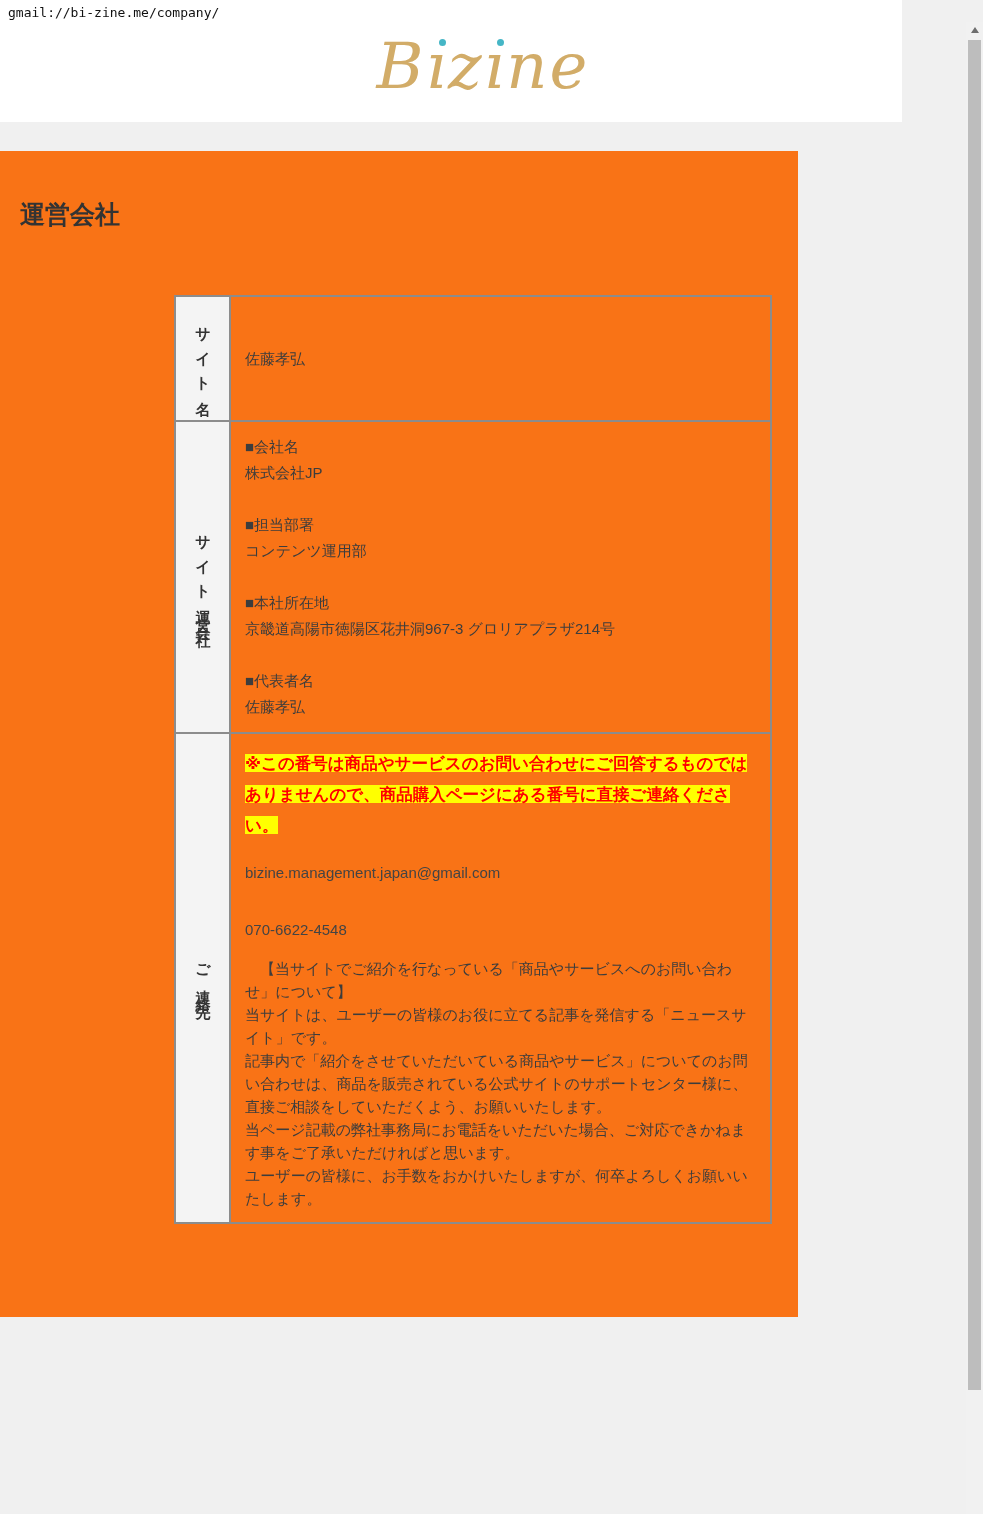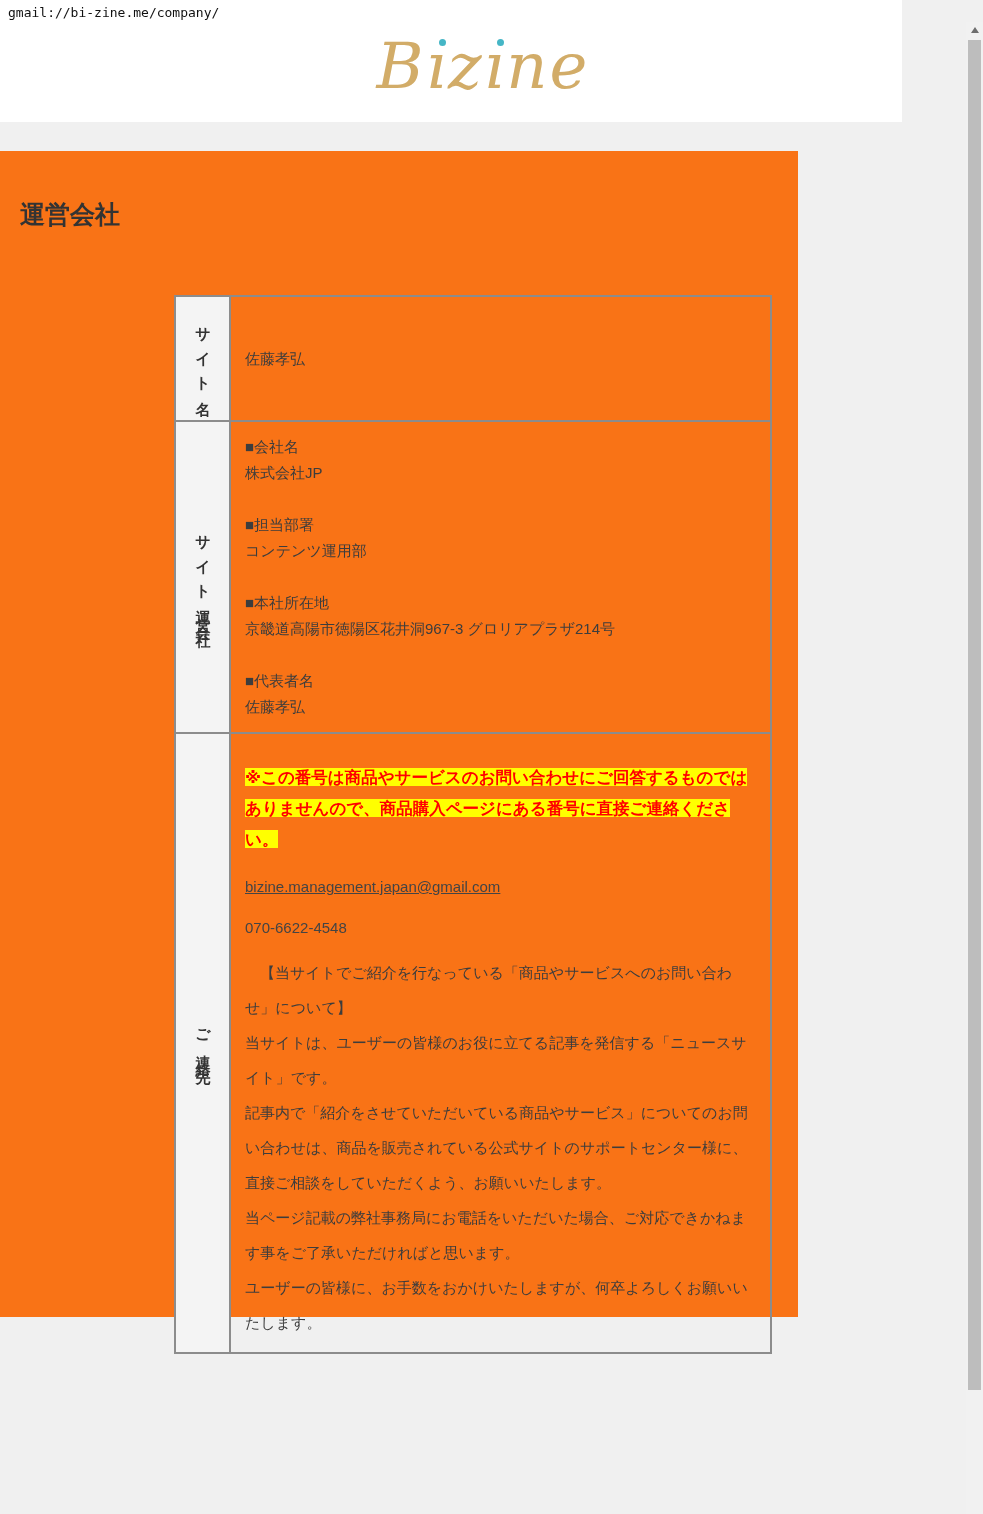--- a/index.html
+++ b/index.html
@@ -87,31 +87,31 @@
   }
   .company-table td{
     vertical-align:middle;
     padding:12px 14px;
     line-height:26px;
     color:var(--text);
   }
   tr.row-site-name{height:125px;}
   tr.row-operator{height:297px;}
   tr.row-contact{height:471px;}
-  td.contact-cell{vertical-align:top;padding-top:28px;}
+  td.contact-cell{vertical-align:top;padding-top:14px;}
   .warning{margin:0 0 18px;line-height:30px;}
   .hl{
     background:var(--warning-bg);
     color:var(--warning-text);
     font-weight:bold;
     font-size:16.5px;
   }
-  .email-line{margin:0 0 14px;line-height:27px;color:#444;text-decoration:underline;}
+  .email-line{margin:0 0 30px;line-height:27px;color:#444;}
   .phone-line{margin:0 0 14px;line-height:27px;color:#444;}
-  .note{line-height:35px;margin-top:12px;}
+  .note{line-height:23px;margin-top:12px;}
   
   .scrollbar{
     position:absolute;top:22px;right:0;bottom:0;width:17px;
     background:#f1f1f1;
   }
   .scroll-up{
     width:0;height:0;margin:5px auto 4px;
     border-left:4px solid transparent;
     border-right:4px solid transparent;
     border-bottom:6px solid #6e6e6e;

